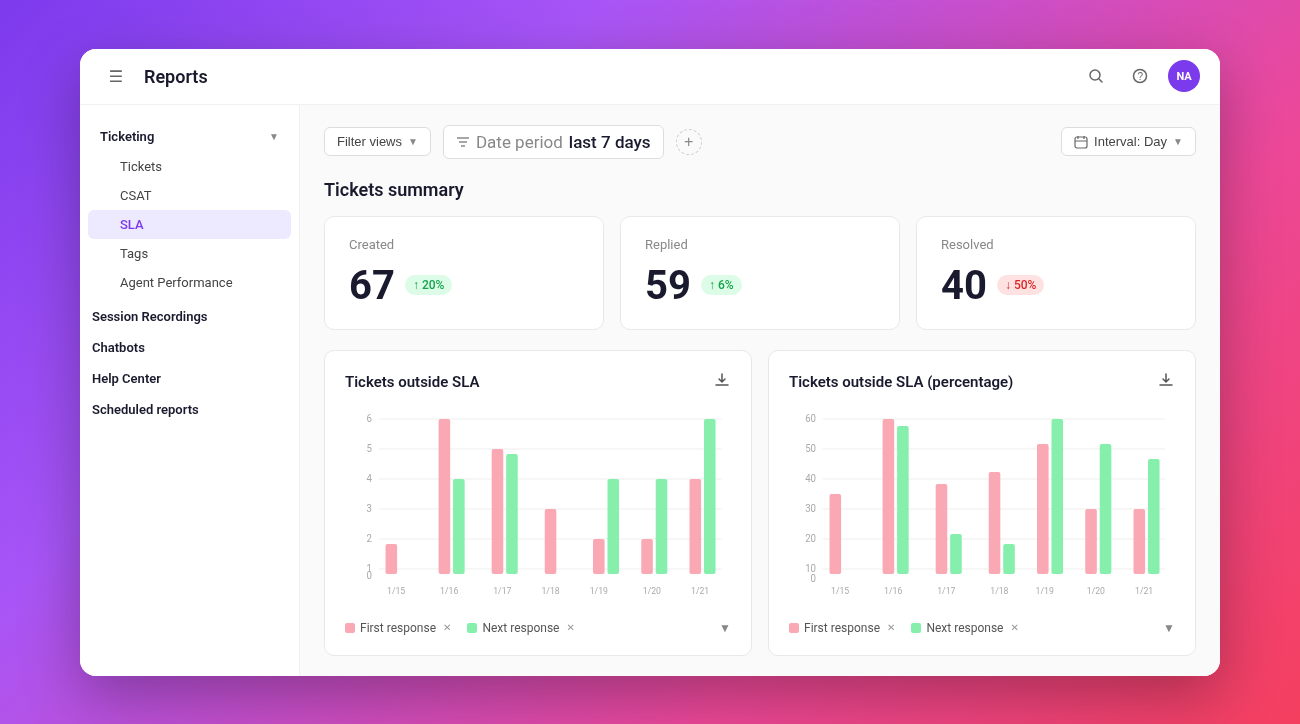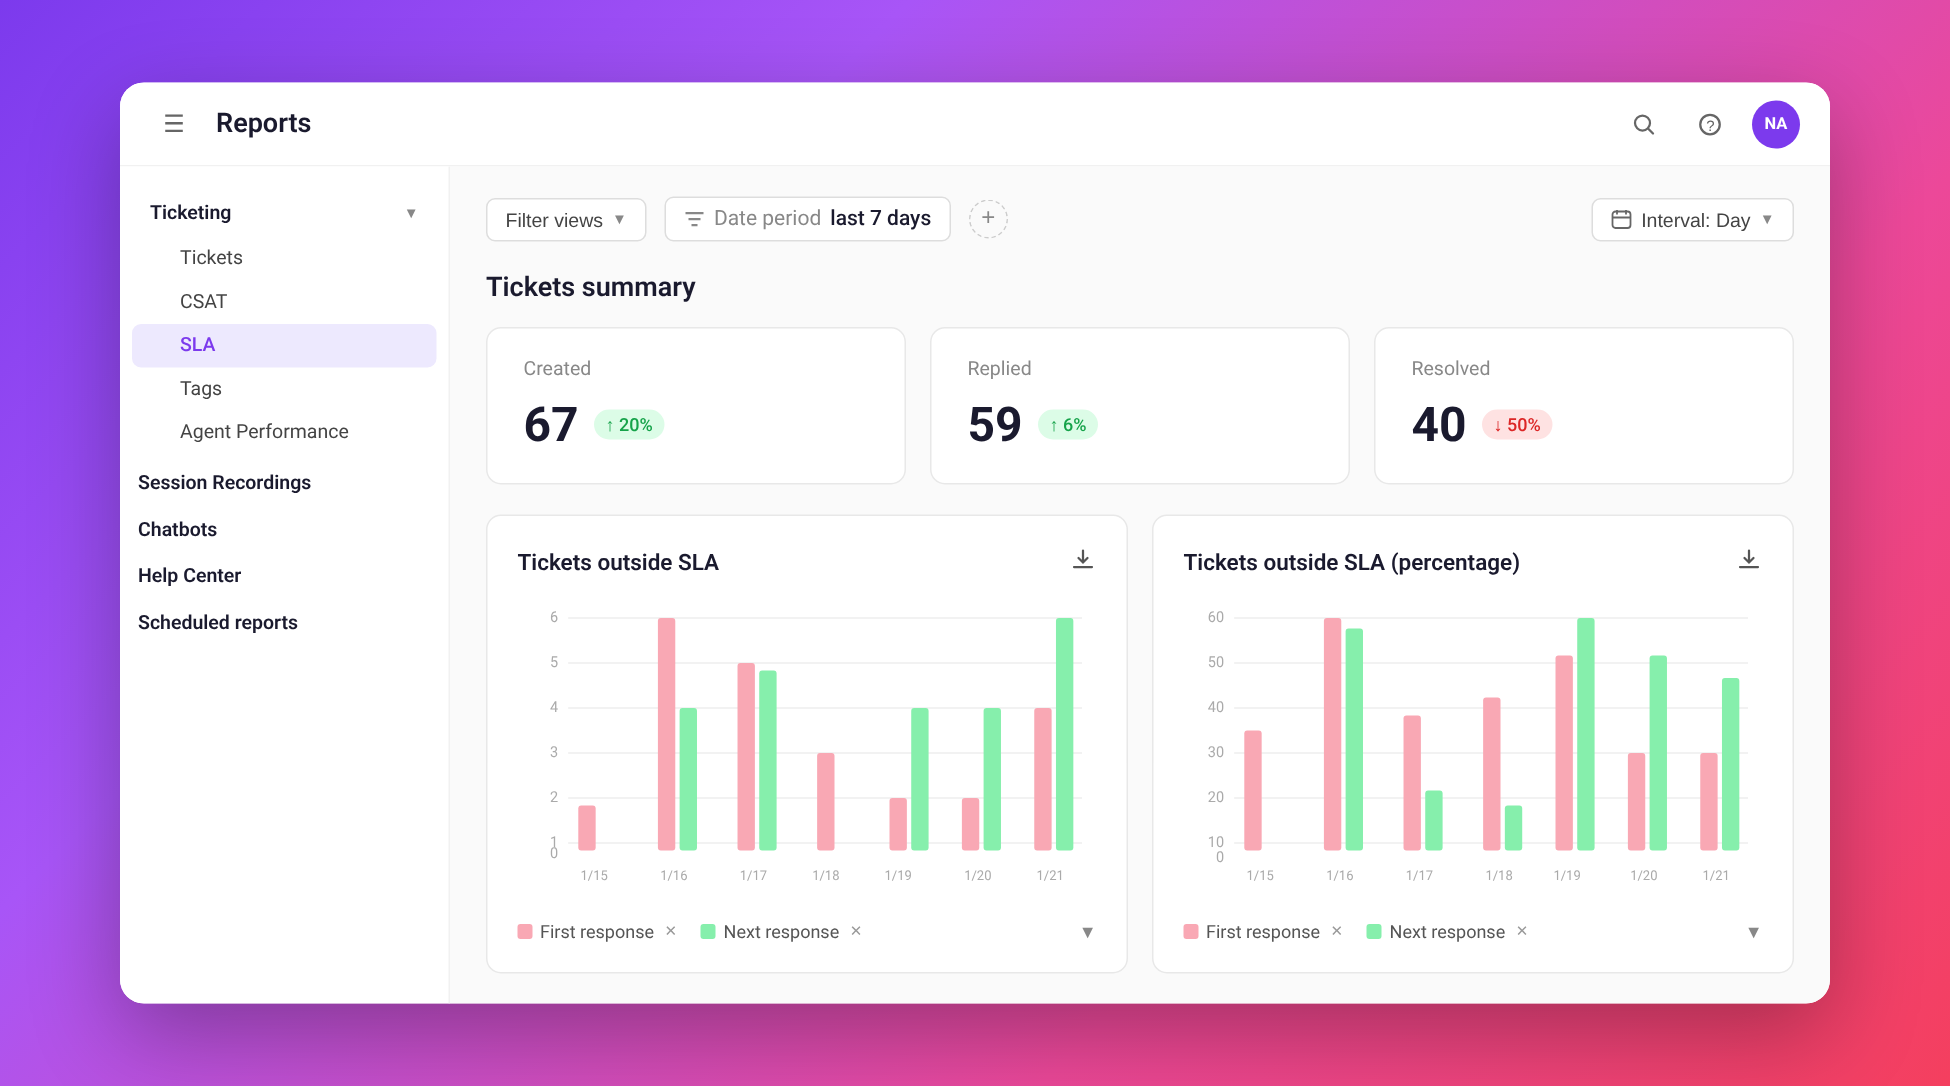--- a/index.html
+++ b/index.html
@@ -150,21 +150,21 @@
       cursor: pointer;
     }
     .date-filter {
       display: flex;
       align-items: center;
       gap: 6px;
       padding: 6px 12px;
       border: 1px solid #ddd;
       border-radius: 6px;
       background: #fff;
-      font-size: 14px;
+      font-size: 17px;
       color: #444;
       cursor: pointer;
     }
     .date-filter .label { color: #888; }
     .date-filter .value { color: #1a1a2e; font-weight: 500; }
     .add-filter-btn {
       width: 26px;
       height: 26px;
       border-radius: 50%;
       border: 1px dashed #ccc;
@@ -211,21 +211,21 @@
       font-size: 13px;
       color: #888;
       margin-bottom: 10px;
     }
     .card-value-row {
       display: flex;
       align-items: center;
       gap: 10px;
     }
     .card-value {
-      font-size: 32px;
+      font-size: 40px;
       font-weight: 700;
       color: #1a1a2e;
     }
     .card-badge {
       display: flex;
       align-items: center;
       gap: 3px;
       padding: 3px 8px;
       border-radius: 12px;
       font-size: 12px;

